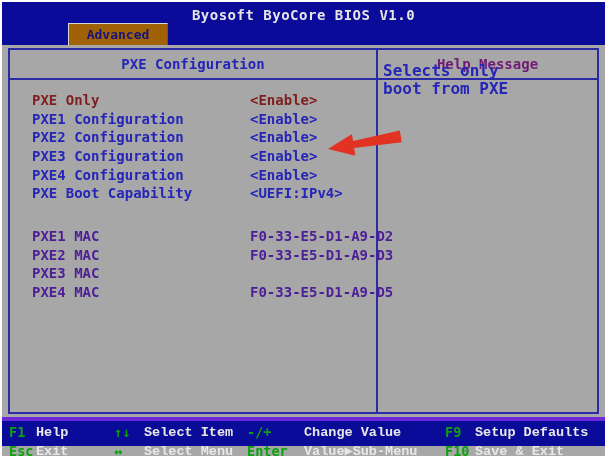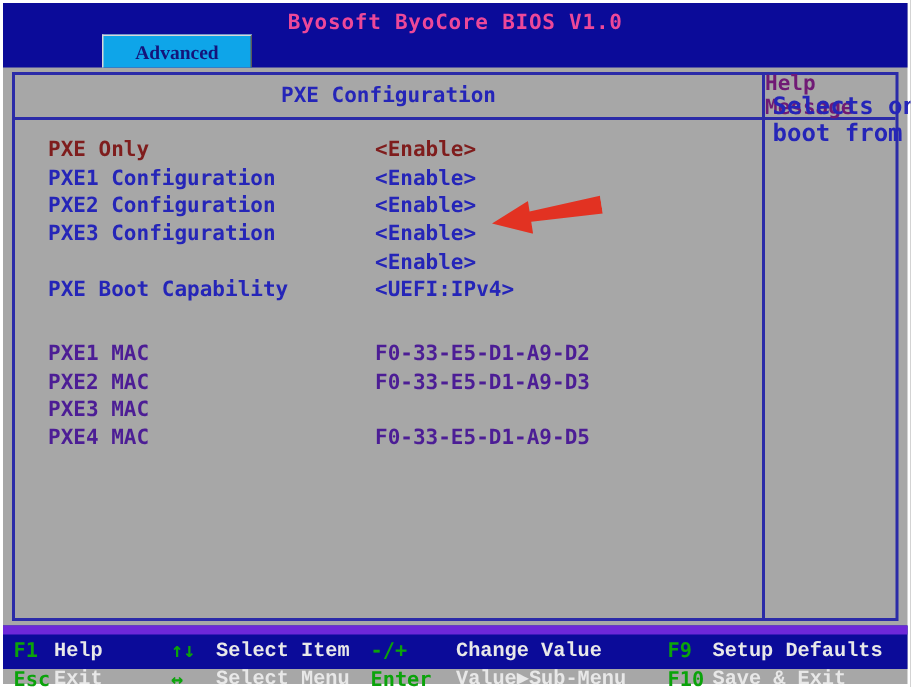--- a/index.html
+++ b/index.html
@@ -15,38 +15,37 @@
     position:absolute; left:2px; top:2px; width:603px; height:454px;
     background:#a7a7a7;
   }
   
   .titlebar {
     position:absolute; left:0; top:0; width:603px; height:43px;
     background:#0b0b99;
   }
   .bios-title {
     position:absolute; left:0; top:5px; width:100%;
-    text-align:center; font-size:14px; color:#ec4899;
+    text-align:center; font-size:14px; color:#e5e5e5;
     letter-spacing:0.5px;
   }
   .tab {
     position:absolute; left:66px; bottom:0; width:100px; height:22px;
-    background:#0ea5e9; color:#14147a; font-size:13px;
+    background:#a16207; color:#14147a; font-size:13px;
     text-align:center; line-height:22px;
     border-top:1px solid #d8d8d8; border-left:1px solid #d8d8d8;
     border-right:1px solid #5a5a5a;
-    font-family:Liberation Serif, serif;
   }
   
   .content { position:absolute; left:0; top:43px; width:603px; height:372px; }
   .frame {
     position:absolute; left:6px; top:3px; width:591px; height:366px;
     border:2px solid #2b2ba8; display:flex;
   }
-  .left-pane { width:500px; height:100%; border-right:2px solid #2b2ba8; position:relative; }
+  .left-pane { width:368px; height:100%; border-right:2px solid #2b2ba8; position:relative; }
   .right-pane { flex:1; height:100%; position:relative; }
   .pane-header {
     height:30px; border-bottom:2px solid #2b2ba8;
     display:flex; align-items:center; justify-content:center;
     font-size:14px;
   }
   .left-pane .pane-header { color:#2525b8; }
   .right-pane .pane-header { color:#701a75; }
   .items { position:absolute; left:0; top:42px; width:100%; }
   .row { position:relative; height:18.7px; font-size:14px; color:#2525b8; }
@@ -62,21 +61,21 @@
     font-size:16px; color:#2525b8; line-height:18px;
   }
   
   .arrow-wrap {
     position:absolute; left:318px; top:88px; width:74px; height:22px;
     transform:rotate(-9deg); transform-origin:0 50%;
   }
   
   .footer {
     position:absolute; left:0; top:415px; width:603px; height:29px;
-    background:#0b0b99; border-top:6px solid #6d28d9;
+    background:#0b0b99; border-top:4px solid #6d28d9;
     font-size:13.5px; line-height:19px; padding-top:2px;
   }
   .fcol { position:absolute; top:2px; }
   .fcol .line { display:flex; height:19px; align-items:center; }
   .fkey { color:#0ba30b; white-space:pre; }
   .fact { color:#e8e8e8; white-space:pre;font-family:Liberation Mono, monospace; }
   .fcol1 { left:7px; }  .fcol1 .fkey { width:27px; }
   .fcol2 { left:112px; } .fcol2 .fkey { width:30px; }
   .fcol3 { left:245px; } .fcol3 .fkey { width:57px; }
   .fcol4 { left:443px; } .fcol4 .fkey { width:30px; }
@@ -108,20 +107,21 @@
           </div>
           <div class="row">
             <span class="lbl">PXE2 Configuration</span>
             <span class="val">&lt;Enable&gt;</span>
           </div>
           <div class="row">
             <span class="lbl">PXE3 Configuration</span>
             <span class="val">&lt;Enable&gt;</span>
           </div>
           <div class="row">
+            <span class="lbl">PXE4 Configuration</span>
             <span class="val">&lt;Enable&gt;</span>
           </div>
           <div class="row">
             <span class="lbl">PXE Boot Capability</span>
             <span class="val">&lt;UEFI:IPv4&gt;</span>
           </div>
         </div>
 
         <div class="ro-items">
           <div class="row">

